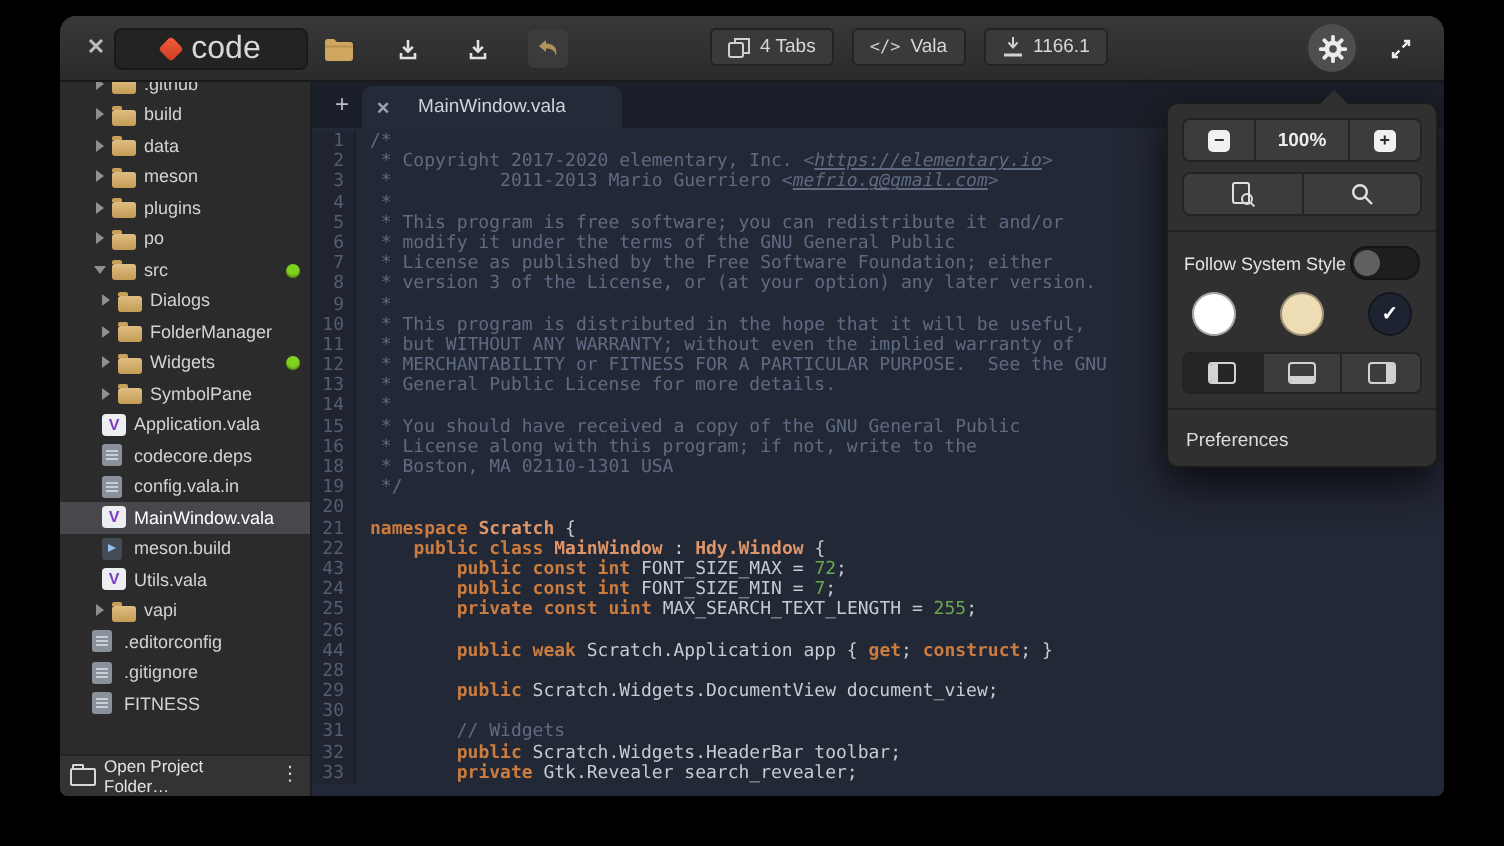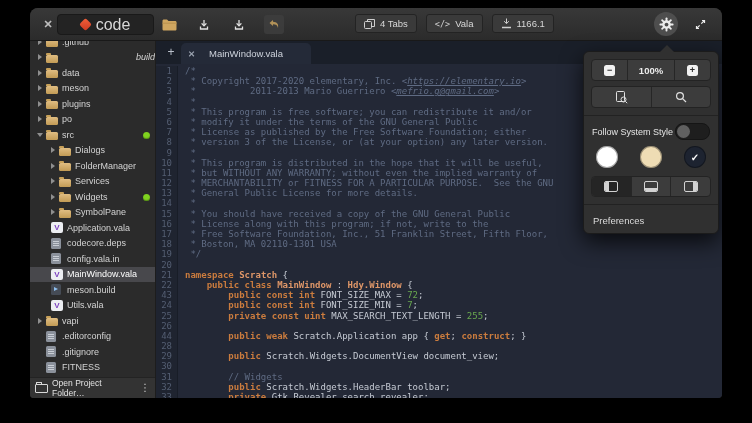--- a/index.html
+++ b/index.html
@@ -29,23 +29,23 @@
   .gear-btn{position:absolute;left:624px;top:4px;width:24px;height:24px;border-radius:50%;
             background:#4e4e4e;display:flex;align-items:center;justify-content:center;}
   .expand-btn{position:absolute;left:663px;top:9px;width:15px;height:15px;display:flex;
               align-items:center;justify-content:center;}
   
   .body{flex:1;display:flex;min-height:0;}
   .sidebar{flex:0 0 125px;width:125px;background:#2b2b2b;border-right:1px solid #1d1d1d;
            display:flex;flex-direction:column;overflow:hidden;}
   .tree{flex:1;overflow:hidden;margin-top:-7px;}
   .row{height:15.5px;display:flex;align-items:center;font-size:9px;color:#d3d3d3;
-       padding-left:6px;position:relative;box-sizing:border-box;}
+       padding-left:16px;position:relative;box-sizing:border-box;}
   .row.sel{background:#48484c;color:#fff;}
-  .row.italic .lbl{font-style:italic;text-align:right;}
+  .row.italic .lbl{}
   .row.depth1{padding-left:19px;}
   .row.fileroot{padding-left:14px;justify-content:space-between;}
   .exp{width:8px;flex:0 0 8px;display:flex;align-items:center;justify-content:center;}
   .exp.col::before{content:"";border-left:4px solid #8f8f8f;border-top:3px solid transparent;
                    border-bottom:3px solid transparent;}
   .exp.open::before{content:"";border-top:4px solid #8f8f8f;border-left:3px solid transparent;
                     border-right:3px solid transparent;}
   .fi{width:12px;flex:0 0 12px;margin:0 4px 0 2px;position:relative;height:11px;}
   .fi.folder{height:8px;margin-top:3px;background:linear-gradient(#e0bd82,#c29b55);
              border-radius:1.5px;}
@@ -259,25 +259,20 @@
               <span class="lbl">Dialogs</span>
             </div>
             <div class="row depth1">
               <span class="exp col"></span>
               <span class="fi folder"></span>
               <span class="lbl">FolderManager</span>
             </div>
             <div class="row depth1">
               <span class="exp col"></span>
               <span class="fi folder"></span>
-              <span class="lbl">Services</span>
-            </div>
-            <div class="row depth1">
-              <span class="exp col"></span>
-              <span class="fi folder"></span>
               <span class="lbl">Widgets</span>
               <span class="dot"></span>
             </div>
             <div class="row depth1">
               <span class="exp col"></span>
               <span class="fi folder"></span>
               <span class="lbl">SymbolPane</span>
             </div>
             <div class="row depth1">
               <span class="fi vala"></span>
@@ -347,21 +342,20 @@
             <div class="code-line"><span class="ln">7</span><span class="lt"><span class="tok-c"> * License as published by the Free Software Foundation; either</span></span></div>
             <div class="code-line"><span class="ln">8</span><span class="lt"><span class="tok-c"> * version 3 of the License, or (at your option) any later version.</span></span></div>
             <div class="code-line"><span class="ln">9</span><span class="lt"><span class="tok-c"> *</span></span></div>
             <div class="code-line"><span class="ln">10</span><span class="lt"><span class="tok-c"> * This program is distributed in the hope that it will be useful,</span></span></div>
             <div class="code-line"><span class="ln">11</span><span class="lt"><span class="tok-c"> * but WITHOUT ANY WARRANTY; without even the implied warranty of</span></span></div>
             <div class="code-line"><span class="ln">12</span><span class="lt"><span class="tok-c"> * MERCHANTABILITY or FITNESS FOR A PARTICULAR PURPOSE.  See the GNU</span></span></div>
             <div class="code-line"><span class="ln">13</span><span class="lt"><span class="tok-c"> * General Public License for more details.</span></span></div>
             <div class="code-line"><span class="ln">14</span><span class="lt"><span class="tok-c"> *</span></span></div>
             <div class="code-line"><span class="ln">15</span><span class="lt"><span class="tok-c"> * You should have received a copy of the GNU General Public</span></span></div>
             <div class="code-line"><span class="ln">16</span><span class="lt"><span class="tok-c"> * License along with this program; if not, write to the</span></span></div>
-            <div class="code-line"><span class="ln">17</span><span class="lt"><span class="tok-c"> * Free Software Foundation, Inc., 51 Franklin Street, Fifth Floor,</span></span></div>
             <div class="code-line"><span class="ln">18</span><span class="lt"><span class="tok-c"> * Boston, MA 02110-1301 USA</span></span></div>
             <div class="code-line"><span class="ln">19</span><span class="lt"><span class="tok-c"> */</span></span></div>
             <div class="code-line"><span class="ln">20</span><span class="lt"></span></div>
             <div class="code-line"><span class="ln">21</span><span class="lt"><span class="tok-k">namespace</span><span class="tok-d"> </span><span class="tok-t">Scratch</span><span class="tok-d"> {</span></span></div>
             <div class="code-line"><span class="ln">22</span><span class="lt"><span class="tok-d">    </span><span class="tok-k">public class</span><span class="tok-d"> </span><span class="tok-t">MainWindow</span><span class="tok-d"> : </span><span class="tok-t">Hdy.Window</span><span class="tok-d"> {</span></span></div>
             <div class="code-line"><span class="ln">43</span><span class="lt"><span class="tok-d">        </span><span class="tok-k">public const int</span><span class="tok-d"> FONT_SIZE_MAX = </span><span class="tok-n">72</span><span class="tok-d">;</span></span></div>
             <div class="code-line"><span class="ln">24</span><span class="lt"><span class="tok-d">        </span><span class="tok-k">public const int</span><span class="tok-d"> FONT_SIZE_MIN = </span><span class="tok-n">7</span><span class="tok-d">;</span></span></div>
             <div class="code-line"><span class="ln">25</span><span class="lt"><span class="tok-d">        </span><span class="tok-k">private const uint</span><span class="tok-d"> MAX_SEARCH_TEXT_LENGTH = </span><span class="tok-n">255</span><span class="tok-d">;</span></span></div>
             <div class="code-line"><span class="ln">26</span><span class="lt"></span></div>
             <div class="code-line"><span class="ln">44</span><span class="lt"><span class="tok-d">        </span><span class="tok-k">public weak</span><span class="tok-d"> Scratch.Application app { </span><span class="tok-k">get</span><span class="tok-d">; </span><span class="tok-k">construct</span><span class="tok-d">; }</span></span></div>

